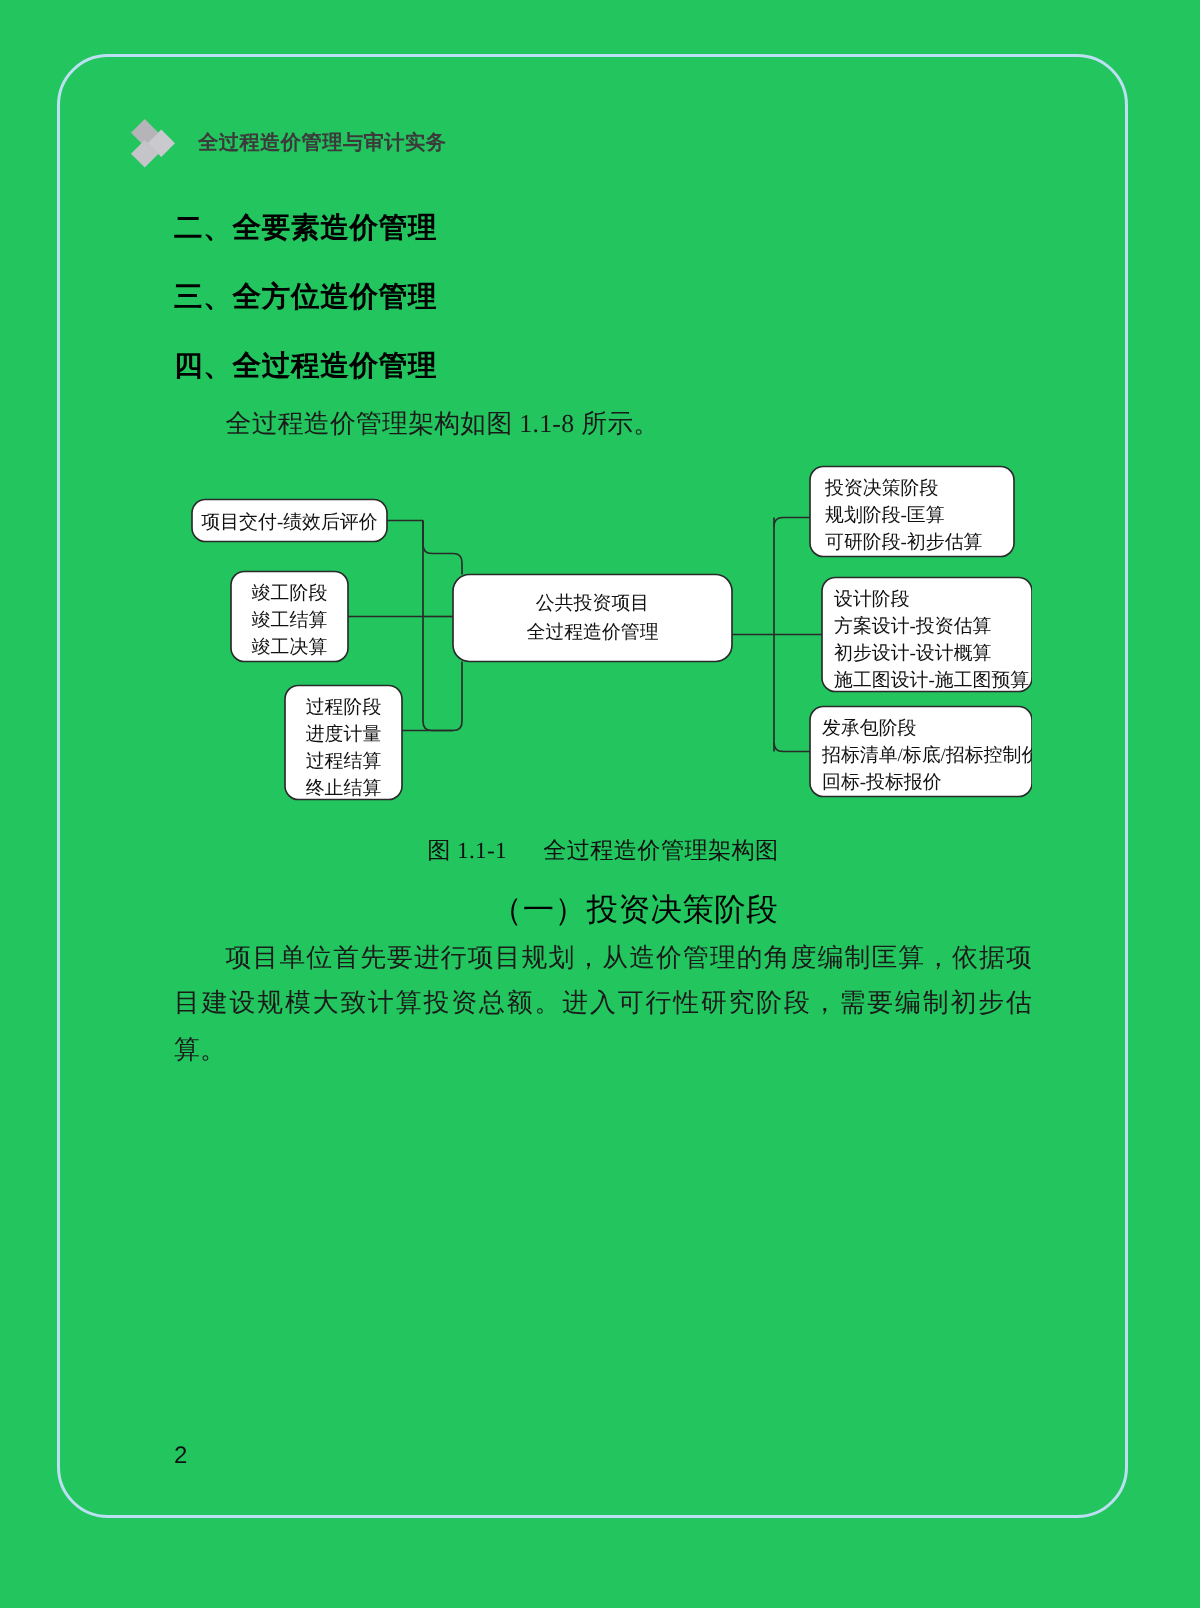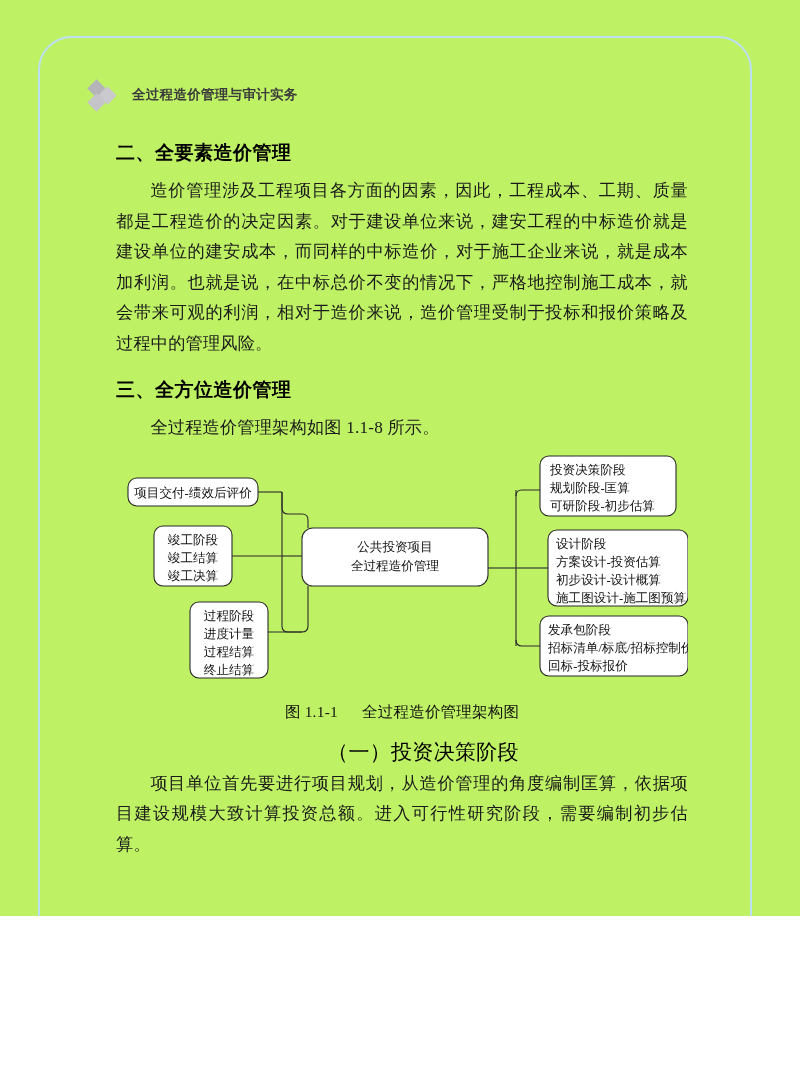--- a/index.html
+++ b/index.html
@@ -3,22 +3,22 @@
 <meta charset="utf-8">
 <style>
   html, body {
     margin: 0;
     padding: 0;
     background: #ffffff;
   }
   .page {
     position: relative;
     width: 800px;
-    height: 916px;
-    background: #bef264;
+    height: 1072px;
+    background: #22c55e;
     overflow: hidden;
     font-family: "Liberation Serif", "DejaVu Serif", serif;
   }
   
   .page-frame {
     position: absolute;
     left: 38px;
     top: 36px;
     width: 714px;
     height: 976px;
@@ -159,25 +159,25 @@
         <i class="d3"></i>
     </span>
     <span class="header-title">全过程造价管理与审计实务</span>
   </div>
 
   <div class="col">
 
 
     <h2 class="sec">二、全要素造价管理</h2>
 
-    <p class="body indent">造价管理涉及工程项目各方面的因素，因此，工程成本、工期、质量都是工程造价的决定因素。对于建设单位来说，建安工程的中标造价就是建设单位的建安成本，而同样的中标造价，对于施工企业来说，就是成本加利润。也就是说，在中标总价不变的情况下，严格地控制施工成本，就会带来可观的利润，相对于造价来说，造价管理受制于投标和报价策略及过程中的管理风险。</p>
 
     <h2 class="sec">三、全方位造价管理</h2>
 
 
+    <h2 class="sec">四、全过程造价管理</h2>
 
     <p class="body indent">全过程造价管理架构如图 1.1-8 所示。</p>
 
     <div class="figure">
       <svg width="572" height="238" viewBox="0 0 572 238" xmlns="http://www.w3.org/2000/svg">
 
         <path class="conn" d="M 166 42 L 166 176 Q 166 182 172 182 L 186 182"></path>
 
         <path class="conn" d="M 142 42 L 166 42"></path>
 

